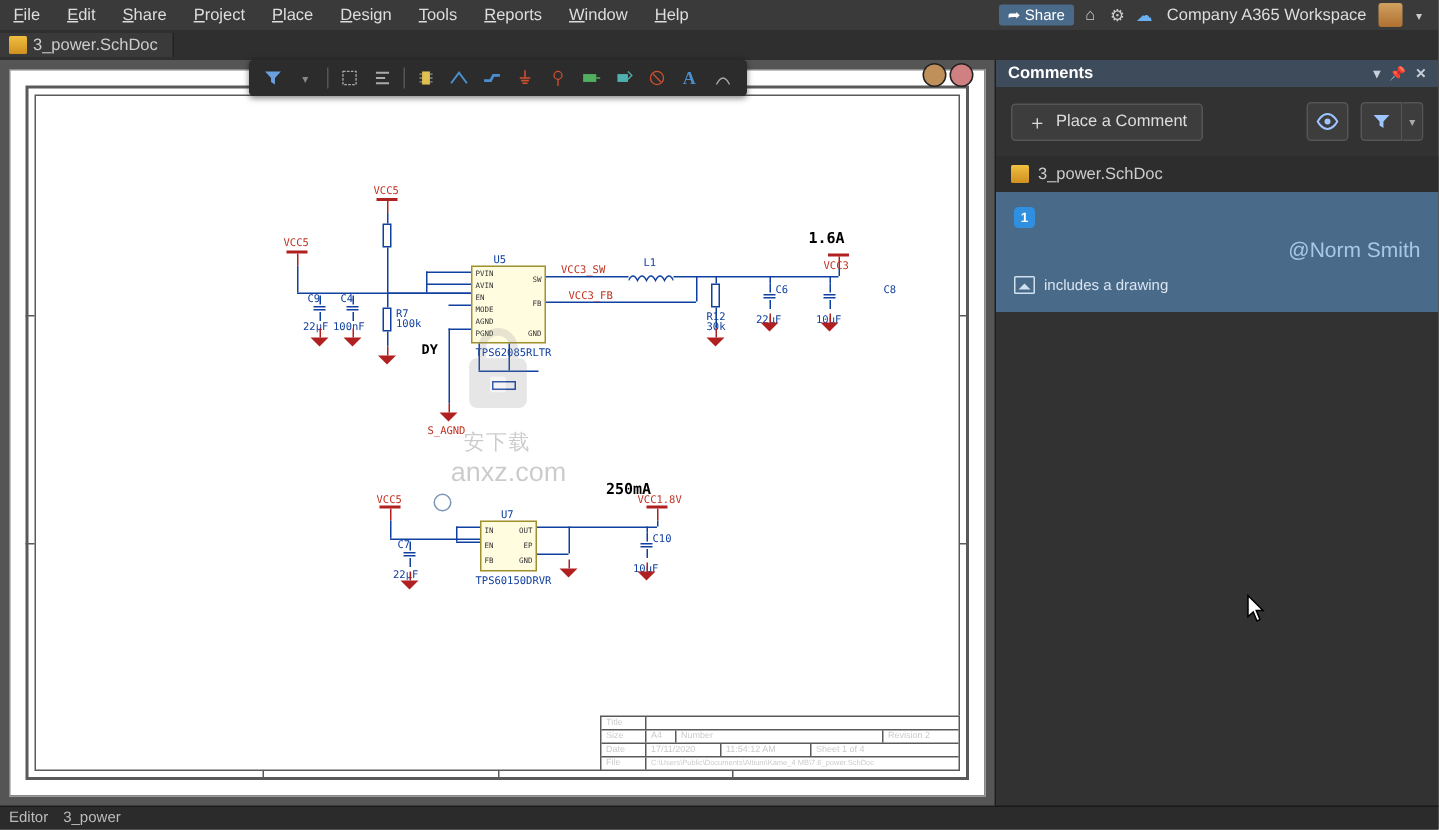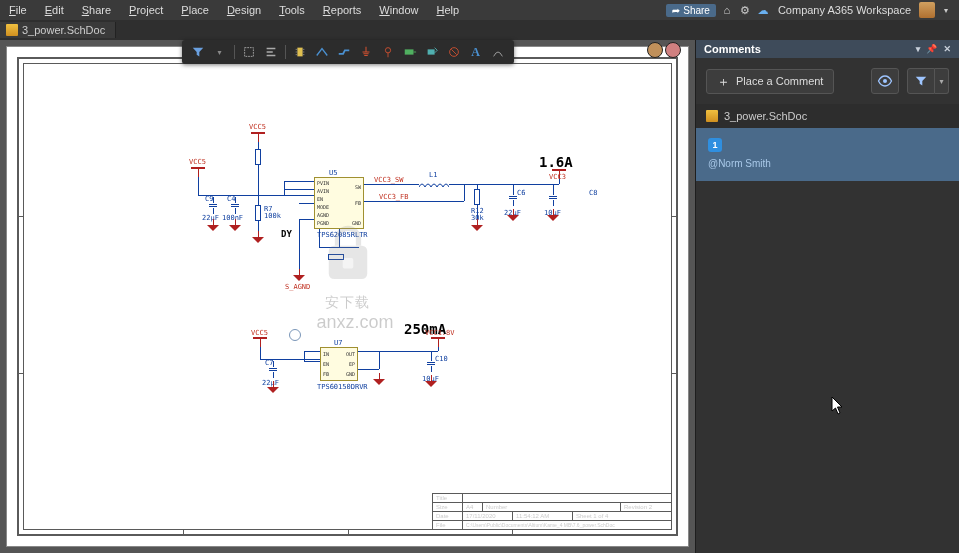--- a/index.html
+++ b/index.html
@@ -40,21 +40,21 @@
 .sheet-inner { position: absolute; inset: 10px; border: 2px solid #5a5a5a; }
 .sheet-inner2 { position: absolute; inset: 4px; border: 1px solid #5a5a5a; }
 .tick { position: absolute; background: #5a5a5a; }
 
 
 .wire { position: absolute; background: #1040a0; }
 .wireH { height: 1px; }
 .wireV { width: 1px; }
 .reftxt { position: absolute; font-size: 7px; color: #1040a0; font-family: monospace; white-space: nowrap; }
 .redtxt { position: absolute; font-size: 7px; color: #c03020; font-family: monospace; white-space: nowrap; }
-.bigtxt { position: absolute; font-size: 14px; font-family: monospace; color: #000; font-weight: bold; }
+.bigtxt { position: absolute; font-size: 10px; font-family: monospace; color: #000; font-weight: bold; }
 .pwr { position: absolute; }
 .pwr .bar { width: 14px; height: 2px; background: #b02020; }
 .pwr .stem { width: 1px; height: 8px; background: #b02020; margin: 0 auto; }
 .gnd { position: absolute; width: 12px; }
 .gnd .stem { width: 1px; height: 6px; background: #b02020; margin: 0 auto; }
 .gnd .tri { width: 0; height: 0; border-left: 6px solid transparent; border-right: 6px solid transparent; border-top: 6px solid #b02020; }
 .cap { position: absolute; width: 8px; }
 .cap .lead { width: 1px; height: 6px; background: #1040a0; margin: 0 auto; }
 .cap .plate { width: 8px; height: 1px; background: #1040a0; margin: 1px 0; }
 .res { position: absolute; width: 6px; height: 16px; border: 1px solid #1040a0; background: #fff; }
@@ -71,33 +71,33 @@
 .titleblock .cell:last-child { border-right: none; }
 .logo { position: absolute; right: 8px; bottom: 24px; background: #000; color: #fff; font-style: italic; font-weight: bold; font-size: 11px; padding: 2px 6px; border-radius: 2px; }
 
 
 .watermark { position: absolute; left: 50%; top: 46%; transform: translate(-50%,-50%); text-align: center; opacity: .20; pointer-events: none; z-index: 3; }
 .watermark .wm-icon { width: 70px; height: 70px; margin: 0 auto 4px; }
 .watermark .wm-label { font-size: 14px; color: #000; letter-spacing: 1px; }
 .watermark .wm-url { font-size: 18px; color: #000; margin-left: 15px; }
 
 
-.comments { width: 264px; background: #323232; display: flex; flex-direction: column; border-left: 1px solid #1e1e1e; }
+.comments { width: 296px; background: #323232; display: flex; flex-direction: column; border-left: 1px solid #1e1e1e; }
 .comments-hdr { display: flex; align-items: center; background: #3e4b5a; color: #fff; font-size: 11px; font-weight: bold; padding: 3px 8px; }
 .comments-hdr .hdr-ico { margin-left: auto; display: flex; gap: 6px; font-size: 9px; color: #c8d0da; cursor: pointer; }
 .comments-tools { display: flex; align-items: center; padding: 10px 10px; gap: 8px; }
 .place-btn { display: flex; align-items: center; gap: 6px; background: #3d3d3d; border: 1px solid #555; border-radius: 3px; padding: 5px 10px; font-size: 11px; color: #ddd; cursor: pointer; }
 .sq-btn { width: 28px; height: 26px; background: #3d3d3d; border: 1px solid #555; border-radius: 3px; display: flex; align-items: center; justify-content: center; color: #9ec5ff; cursor: pointer; }
 .caret { width: 14px; height: 26px; background: #3d3d3d; border: 1px solid #555; border-left: none; border-radius: 0 3px 3px 0; display: flex; align-items: center; justify-content: center; color: #aaa; font-size: 8px; cursor: pointer; }
 .file-row { display: flex; align-items: center; gap: 6px; padding: 6px 10px; font-size: 11px; background: #2d2d2d; }
 .comment-card { background: #4a6a8a; margin: 0; padding: 10px 12px 12px; font-size: 11px; color: #e8eef5; }
 .badge { display: inline-flex; width: 14px; height: 14px; border-radius: 3px; background: #2f8fe0; color: #fff; font-size: 9px; align-items: center; justify-content: center; font-weight: bold; margin-bottom: 6px; }
 .comment-author { font-size: 11px; color: #e6edf5; margin-bottom: 6px; }
 .comment-body { font-size: 11px; color: #eef3f8; }
-.mention { color: #a8c8e8; font-size: 10px; }
+.mention { color: #a8c8e8; font-size: 14px; text-align: right; }
 .attach { display: flex; align-items: center; gap: 6px; margin-top: 10px; font-size: 10px; color: #d8e4f0; }
 .attach-ico { width: 14px; height: 12px; border: 1px solid #cfe0f0; border-radius: 1px; position: relative; }
 .attach-ico::after { content: ""; position: absolute; left: 2px; bottom: 2px; width: 0; height: 0; border-left: 4px solid transparent; border-right: 4px solid transparent; border-bottom: 4px solid #cfe0f0; }
 
 .cursor { position: absolute; left: 831px; top: 396px; z-index: 99; pointer-events: none; }
 
 
 .status { height: 16px; background: #2b2b2b; display: flex; align-items: center; font-size: 10px; color: #bbb; padding: 0 6px; gap: 10px; border-top: 1px solid #1a1a1a; }
 </style>
 </head>
@@ -520,21 +520,29 @@
           <div class="caret">▾</div>
         </div>
       </div>
       <div class="file-row">
         <div class="doc-icon"></div>
         <span>3_power.SchDoc</span>
       </div>
       <div class="comment-card">
         <div class="badge">1</div>
         <div class="mention">@Norm Smith</div>
+        <div class="attach">
+          <div class="attach-ico"></div>
+          <span>includes a drawing</span>
+        </div>
       </div>
     </div>
   </div>
 
+  <div class="status">
+    <span>Editor</span>
+    <span>3_power</span>
+  </div>
 
   <svg class="cursor" width="14" height="20" viewBox="0 0 14 20">
     <path d="M1 1 L1 15 L4.5 12 L7 18 L9 17 L6.5 11 L11 11 Z" fill="#fff" stroke="#000" stroke-width="1"></path>
   </svg>
 </div>
 
 </body></html>

